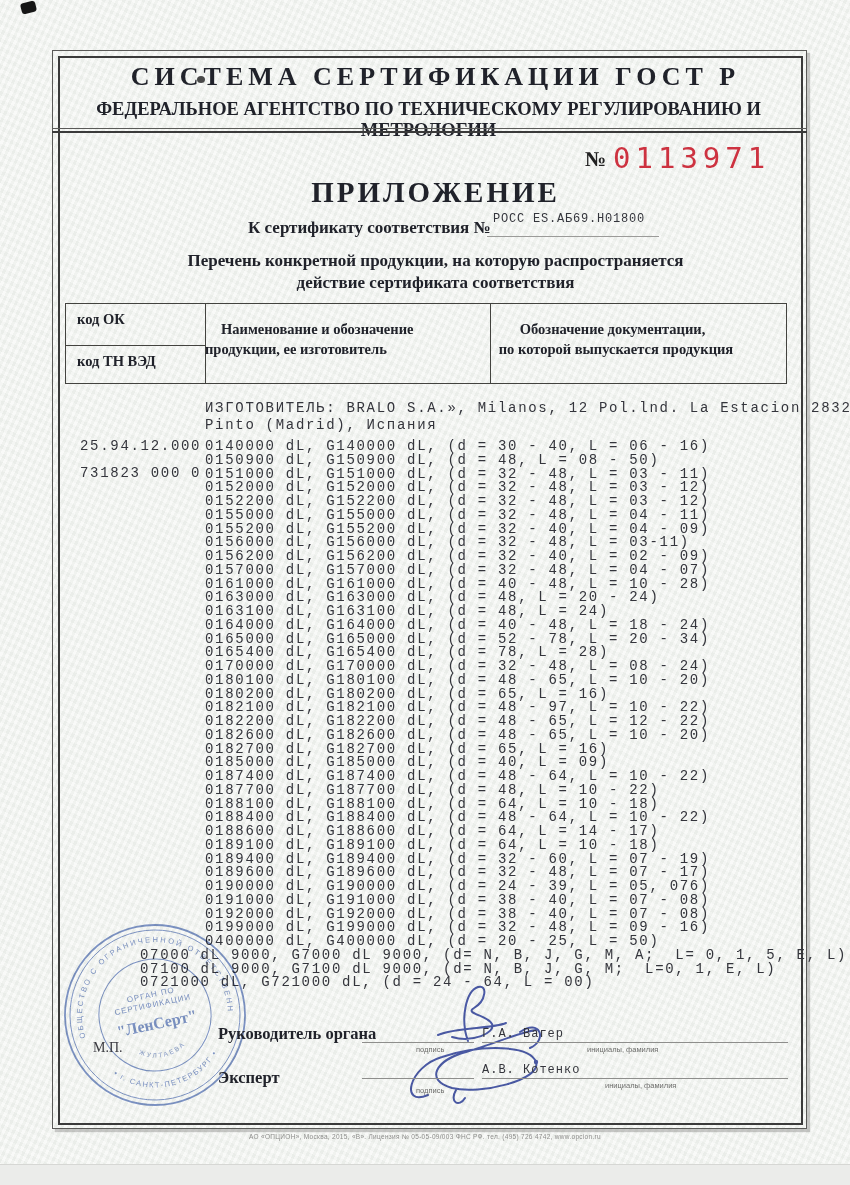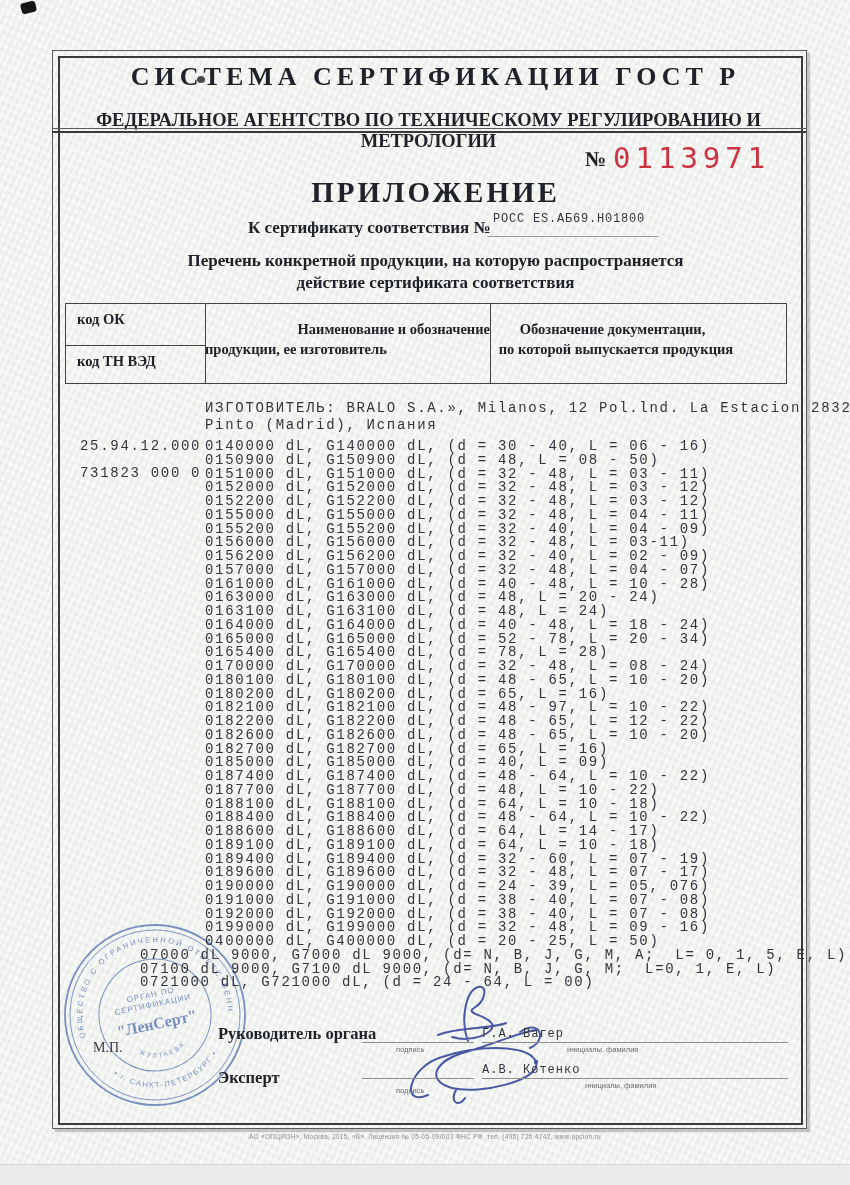--- a/index.html
+++ b/index.html
@@ -12,35 +12,35 @@
           #f3f5f2;}
   .abs{position:absolute;}
   .serifb{font-family:Liberation Serif, serif;font-weight:bold;color:#20222a;}
   .mono{font-family:"Liberation Mono","DejaVu Sans Mono",monospace;color:#34353c;white-space:pre;}
   .frame-outer{left:52px;top:50px;width:753px;height:1077px;border:1px solid #5a5a58;
                box-shadow:3px 3px 1px rgba(130,130,128,.42);}
   .frame-inner{left:58px;top:56px;width:741px;height:1065px;border:2px solid #3a3a3a;}
   .rule-thin{left:52px;top:128px;width:755px;height:1px;background:#5a5a58;}
   .rule-thick{left:52px;top:131px;width:755px;height:2px;background:#3a3a3a;}
   .sys-title{left:65px;top:62px;width:741px;text-align:center;font-size:26px;letter-spacing:5px;}
-  .agency{left:60px;top:99px;width:737px;text-align:center;font-size:18.5px;letter-spacing:0px;margin-top:11px;}
+  .agency{left:60px;top:99px;width:737px;text-align:center;font-size:18.5px;letter-spacing:0px;}
   .num-label{left:585px;top:147px;font-size:21px;color:#222;}
   .num-value{left:613px;top:141px;font-family:"DejaVu Sans Mono","Liberation Mono",monospace;
              font-size:29px;letter-spacing:5px;color:#cd3240;}
   .appendix{left:65px;top:176px;width:741px;text-align:center;font-size:29px;letter-spacing:3px;}
   .cert-label{left:248px;top:218px;font-size:17px;}
   .cert-value{left:493px;top:212px;font-size:12px;letter-spacing:.8px;}
   .cert-underline{left:487px;top:236px;width:172px;height:1px;background:#9b9b99;}
   .subtitle1{left:65px;top:251px;width:741px;text-align:center;font-size:17px;}
   .subtitle2{left:65px;top:273px;width:741px;text-align:center;font-size:17px;}
   .tline{background:#43433f;}
   .th{font-size:14.5px;}
   .list{line-height:13.75px;font-size:14px;letter-spacing:1.7px;}
   .prow{height:13.75px;}
-  .slabel{font-size:7.5px;color:#6e6e6c;font-family:"Liberation Sans","DejaVu Sans",sans-serif;}
+  .slabel{font-size:7.5px;color:#6e6e6c;font-family:"Liberation Sans","DejaVu Sans",sans-serif;margin-left:20px;}
   .sline{height:1px;background:#8e8e8c;}
   .sig-role{font-size:16.5px;}
   .sig-name{font-size:12px;letter-spacing:1px;}
   .footer-imprint{left:0;top:1133px;width:850px;text-align:center;font-size:6.5px;letter-spacing:.3px;
                   color:#8c8c8a;font-family:"Liberation Sans","DejaVu Sans",sans-serif;}
   .bottom-band{left:0;top:1164px;width:850px;height:21px;background:#ebecea;border-top:1px solid #d6d7d4;}
   .blot1{left:21px;top:2px;width:15px;height:11px;background:#161616;border-radius:3px;transform:rotate(-14deg);}
   .blot2{left:197px;top:76px;width:8px;height:7px;background:#2b2b2b;border-radius:50%;opacity:.85;}
   .stamp-svg{left:55px;top:915px;mix-blend-mode:multiply;opacity:.85;}
   .sig-svg{mix-blend-mode:multiply;}
@@ -73,21 +73,21 @@
 
   <div class="abs tline" style="left:65px;top:303px;width:722px;height:1px"></div>
   <div class="abs tline" style="left:65px;top:383px;width:722px;height:1px"></div>
   <div class="abs tline" style="left:65px;top:303px;width:1px;height:80px"></div>
   <div class="abs tline" style="left:786px;top:303px;width:1px;height:80px"></div>
   <div class="abs tline" style="left:205px;top:303px;width:1px;height:80px"></div>
   <div class="abs tline" style="left:490px;top:303px;width:1px;height:80px"></div>
   <div class="abs tline" style="left:65px;top:345px;width:140px;height:1px"></div>
   <div class="abs serifb th" style="left:77px;top:311px">код ОК</div>
   <div class="abs serifb th" style="left:77px;top:353px">код ТН ВЭД</div>
-  <div class="abs serifb th" style="left:205px;top:321px;width:285px;text-align:right">Наименование и обозначение</div>
+  <div class="abs serifb th" style="left:221px;top:321px;width:285px;text-align:left">Наименование и обозначение</div>
   <div class="abs serifb th" style="left:205px;top:341px;width:285px;text-align:left">продукции, ее изготовитель</div>
   <div class="abs serifb th" style="left:490px;top:321px;width:245px;text-align:center">Обозначение документации,</div>
   <div class="abs serifb th" style="left:490px;top:341px;width:252px;text-align:center">по которой выпускается продукция</div>
 
   <div class="abs mono list" style="left:80px;top:440px">25.94.12.000</div>
   <div class="abs mono list" style="left:80px;top:467px">731823 000 0</div>
 
   <div class="abs mono list" style="left:205px;top:400px;line-height:17px">ИЗГОТОВИТЕЛЬ: BRALO S.A.», Milanos, 12 Pol.lnd. La Estacion 28320</div>
   <div class="abs mono list" style="left:205px;top:417px;line-height:17px">Pinto (Madrid), Испания</div>
 

